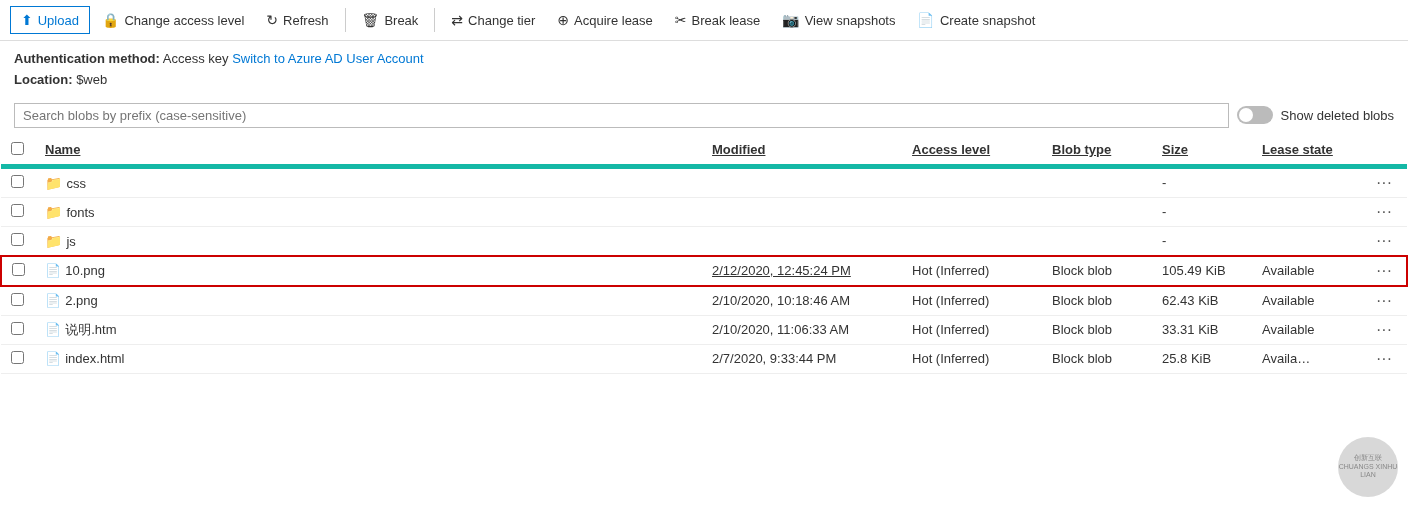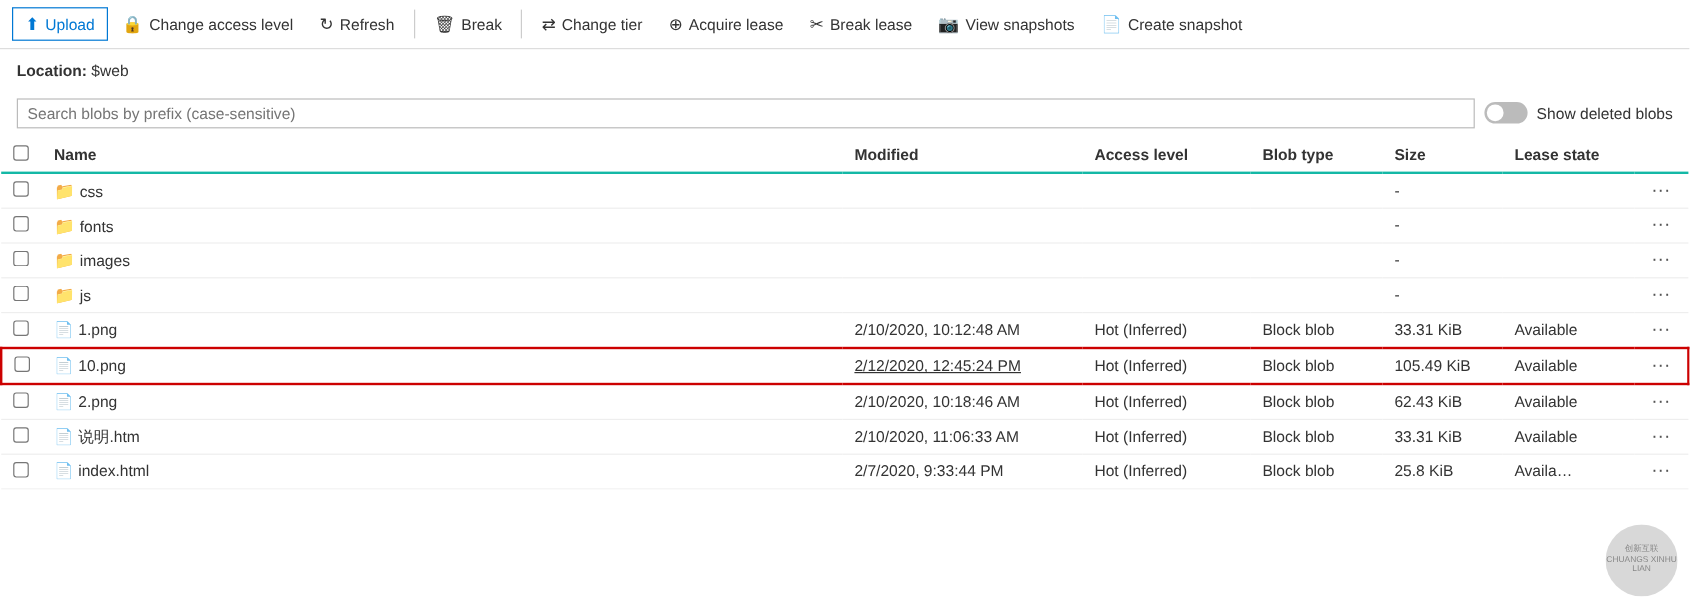--- a/index.html
+++ b/index.html
@@ -95,23 +95,24 @@
 
     
     .file-table {
       width: 100%;
       border-collapse: collapse;
     }
     .file-table th {
       text-align: left;
       padding: 6px 10px;
       font-weight: 600;
-      border-bottom: 2px solid #14b8a6;
+      border-bottom: 5px solid #14b8a6;
       color: #333;
       font-size: 13px;
+      text-decoration: underline;
     }
     .file-table td {
       padding: 5px 10px;
       border-bottom: 1px solid #eee;
       font-size: 13px;
       color: #333;
     }
 
     .col-check { width: 28px; }
     .col-name { min-width: 200px; }
@@ -216,20 +217,25 @@
     <span>View snapshots</span>
   </button>
 
   <button class="toolbar-btn">
     <span class="toolbar-icon">📄</span>
     <span>Create snapshot</span>
   </button>
 </div>
 
 <div class="info-bar">
+  <div>
+    <span class="label">Authentication method:</span>
+    <span>Access key</span>
+    <a href="#">Switch to Azure AD User Account</a>
+  </div>
   <div>
     <span class="label">Location:</span>
     <span>$web</span>
   </div>
 </div>
 
 <div class="search-bar">
   <div class="search-input-wrap">
     <input class="search-input" type="text" placeholder="Search blobs by prefix (case-sensitive)" style="">
   </div>
@@ -270,46 +276,26 @@
         <td class="col-name"><span class="file-icon" style="color: rgb(240, 192, 64);">📁</span><span>fonts</span></td>
         <td class="col-modified"></td>
         <td class="col-tier"></td>
         <td class="col-blobtype"></td>
         <td class="col-size">-</td>
         <td class="col-lease"></td>
         <td class="col-actions"><button class="more-btn">···</button></td>
       </tr>
       <tr>
         <td class="col-check"><input type="checkbox" style=""></td>
-        <td class="col-name"><span class="file-icon" style="color: rgb(240, 192, 64);">📁</span><span>images</span></td>
-        <td class="col-modified"></td>
-        <td class="col-tier"></td>
-        <td class="col-blobtype"></td>
-        <td class="col-size">-</td>
-        <td class="col-lease"></td>
-        <td class="col-actions"><button class="more-btn">···</button></td>
-      </tr>
-      <tr>
-        <td class="col-check"><input type="checkbox" style=""></td>
         <td class="col-name"><span class="file-icon" style="color: rgb(240, 192, 64);">📁</span><span>js</span></td>
         <td class="col-modified"></td>
         <td class="col-tier"></td>
         <td class="col-blobtype"></td>
         <td class="col-size">-</td>
         <td class="col-lease"></td>
-        <td class="col-actions"><button class="more-btn">···</button></td>
-      </tr>
-      <tr>
-        <td class="col-check"><input type="checkbox" style=""></td>
-        <td class="col-name"><span class="file-icon" style="color: rgb(0, 120, 212); font-size: 13px;">📄</span><span>1.png</span></td>
-        <td class="col-modified">2/10/2020, 10:12:48 AM</td>
-        <td class="col-tier">Hot (Inferred)</td>
-        <td class="col-blobtype">Block blob</td>
-        <td class="col-size">33.31 KiB</td>
-        <td class="col-lease">Available</td>
         <td class="col-actions"><button class="more-btn">···</button></td>
       </tr>
       <tr class="row-red-border">
         <td class="col-check" style="border-top: 2px solid rgb(204, 0, 0); border-bottom: 2px solid rgb(204, 0, 0); border-left: 2px solid rgb(204, 0, 0);"><input type="checkbox" style=""></td>
         <td class="col-name" style="border-top: 2px solid rgb(204, 0, 0); border-bottom: 2px solid rgb(204, 0, 0);"><span class="file-icon" style="color: rgb(0, 120, 212); font-size: 13px;">📄</span><span>10.png</span></td>
         <td class="col-modified" style="border-top: 2px solid rgb(204, 0, 0); border-bottom: 2px solid rgb(204, 0, 0); text-decoration: underline;">2/12/2020, 12:45:24 PM</td>
         <td class="col-tier" style="border-top: 2px solid rgb(204, 0, 0); border-bottom: 2px solid rgb(204, 0, 0);">Hot (Inferred)</td>
         <td class="col-blobtype" style="border-top: 2px solid rgb(204, 0, 0); border-bottom: 2px solid rgb(204, 0, 0);">Block blob</td>
         <td class="col-size" style="border-top: 2px solid rgb(204, 0, 0); border-bottom: 2px solid rgb(204, 0, 0);">105.49 KiB</td>
         <td class="col-lease" style="border-top: 2px solid rgb(204, 0, 0); border-bottom: 2px solid rgb(204, 0, 0);">Available</td>

